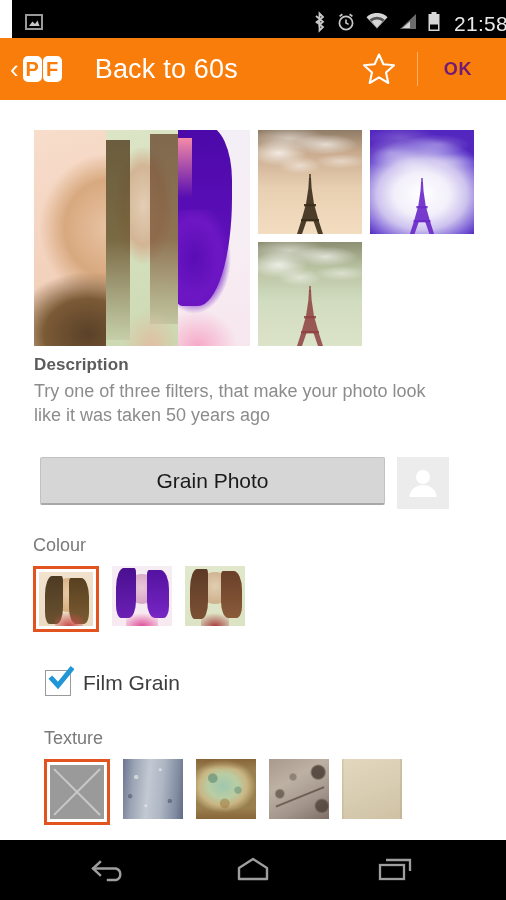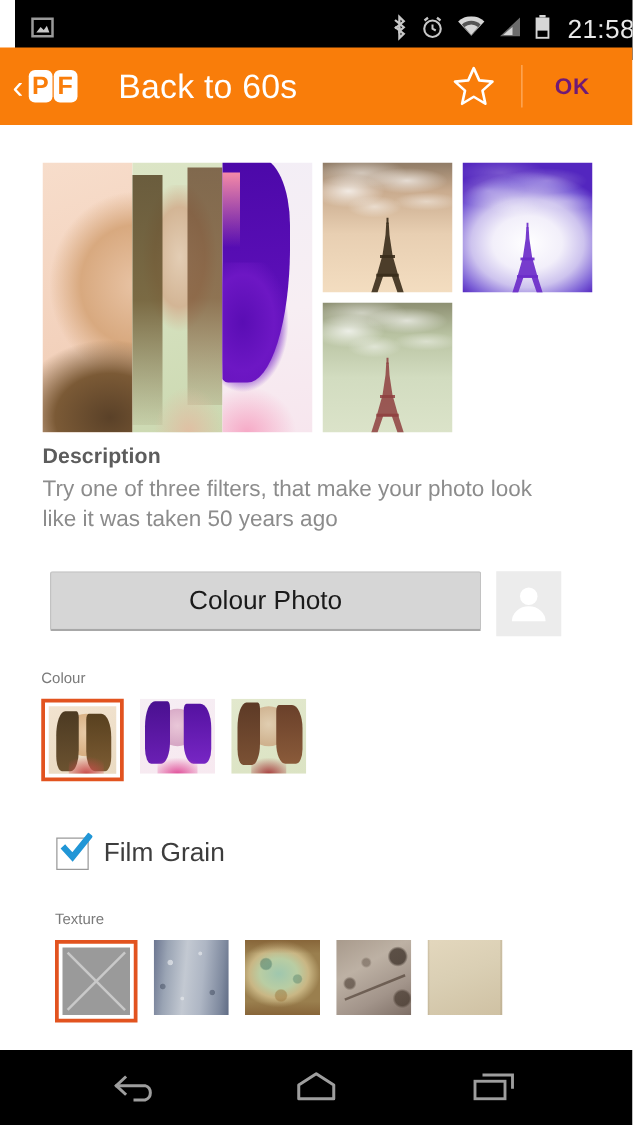--- a/index.html
+++ b/index.html
@@ -72,21 +72,21 @@
       radial-gradient(ellipse 30% 12% at 40% 34%, rgba(255,255,255,.5), transparent 70%),
       radial-gradient(ellipse 36% 10% at 80% 30%, rgba(255,255,255,.45), transparent 70%),
       radial-gradient(ellipse 50% 16% at 30% 8%, rgba(255,255,255,.5), transparent 70%);
   }
   .tower { position:absolute; left:50%; bottom:-2px; transform:translateX(-50%); }
 
   
   .sec-title {
     font-size:17px; font-weight:bold; color:#5c5c5c; letter-spacing:0.1px;
   }
-  .sec-label { font-size:12px; color:#7a7a7a; font-weight:400; }
+  .sec-label { font-size:18px; color:#7a7a7a; font-weight:400; }
   .desc-body {
     font-size:18px; color:#8c8c8c; line-height:24px; width:400px; margin-top:4px;
   }
 
   .row-choose { display:flex; align-items:flex-start; gap:12px; }
   .choose-btn {
     width:345px; height:48px; background:#d6d6d6;
     border:1px solid #c2c2c2; border-bottom:2px solid #a8a8a8;
     border-radius:2px; color:#1a1a1a; font-size:21px;
     display:flex; align-items:center; justify-content:center; cursor:pointer;
@@ -272,21 +272,21 @@
         </div>
       </div>
     </div>
 
     <div style="position:absolute;left:34px;top:255px;">
       <div class="sec-title">Description</div>
       <div class="desc-body">Try one of three filters, that make your photo look like it was taken 50 years ago</div>
     </div>
 
     <div class="row-choose" style="position:absolute;left:40px;top:357px;">
-      <div class="choose-btn">Colour Photo</div>
+      <div class="choose-btn">Grain Photo</div>
       <div class="avatar-box">
         <svg width="34" height="34" viewBox="0 0 34 34">
           <circle cx="17" cy="11" r="7" fill="#ffffff"></circle>
           <path d="M3.5 31 A13.5 12 0 0 1 30.5 31 Z" fill="#ffffff"></path>
         </svg>
       </div>
     </div>
 
     <div style="position:absolute;left:33px;top:435px;">
       <div class="sec-label">Colour</div>

